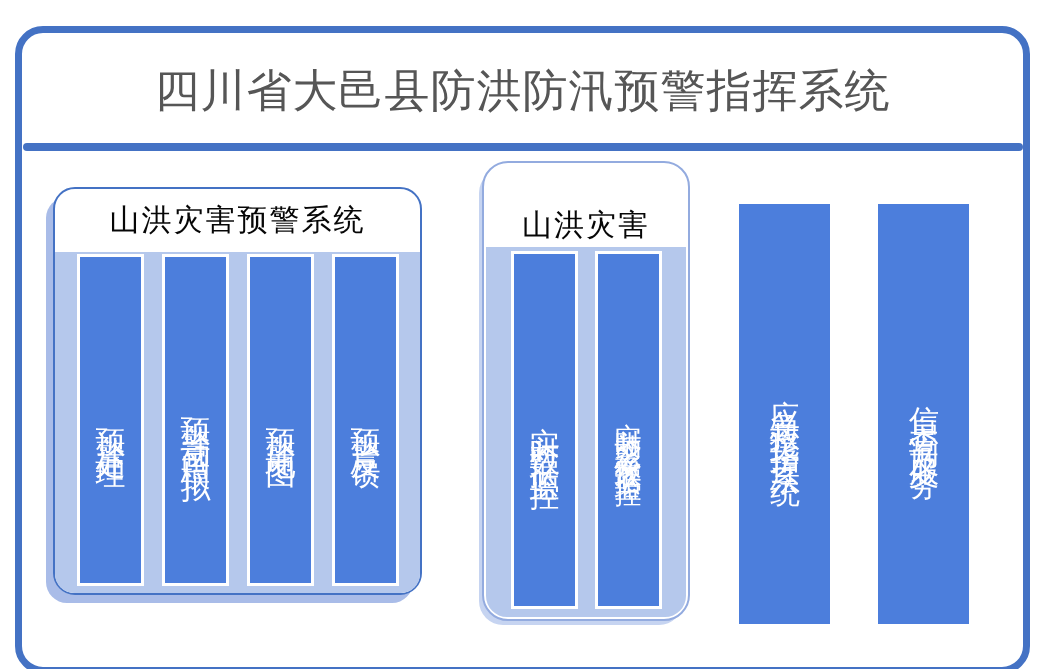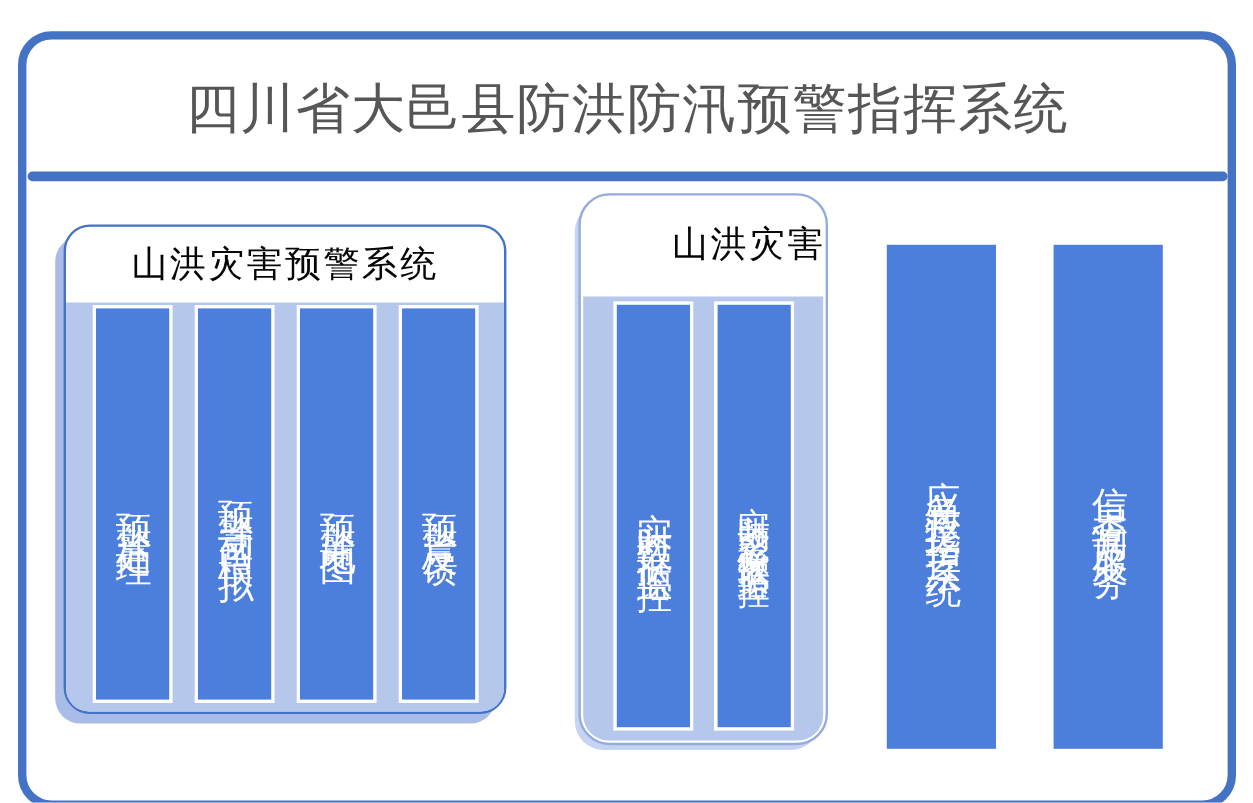--- a/index.html
+++ b/index.html
@@ -69,21 +69,21 @@
     justify-content: center;
     font-family: "Liberation Serif", serif;
     font-size: 30px;
     letter-spacing: 2px;
     color: #060606;
     white-space: nowrap;
   }
   .group-warning .group-header { height: 62px; }
   .group-monitor .group-header {
     height: 80px;
-    flex-direction: row;
+    flex-direction: column;
     justify-content: flex-end;
     line-height: 37px;
     text-align: center;
   }
 
   .group-panel {
     position: absolute;
     background: #B5C8EC;
     display: flex;
     justify-content: center;

